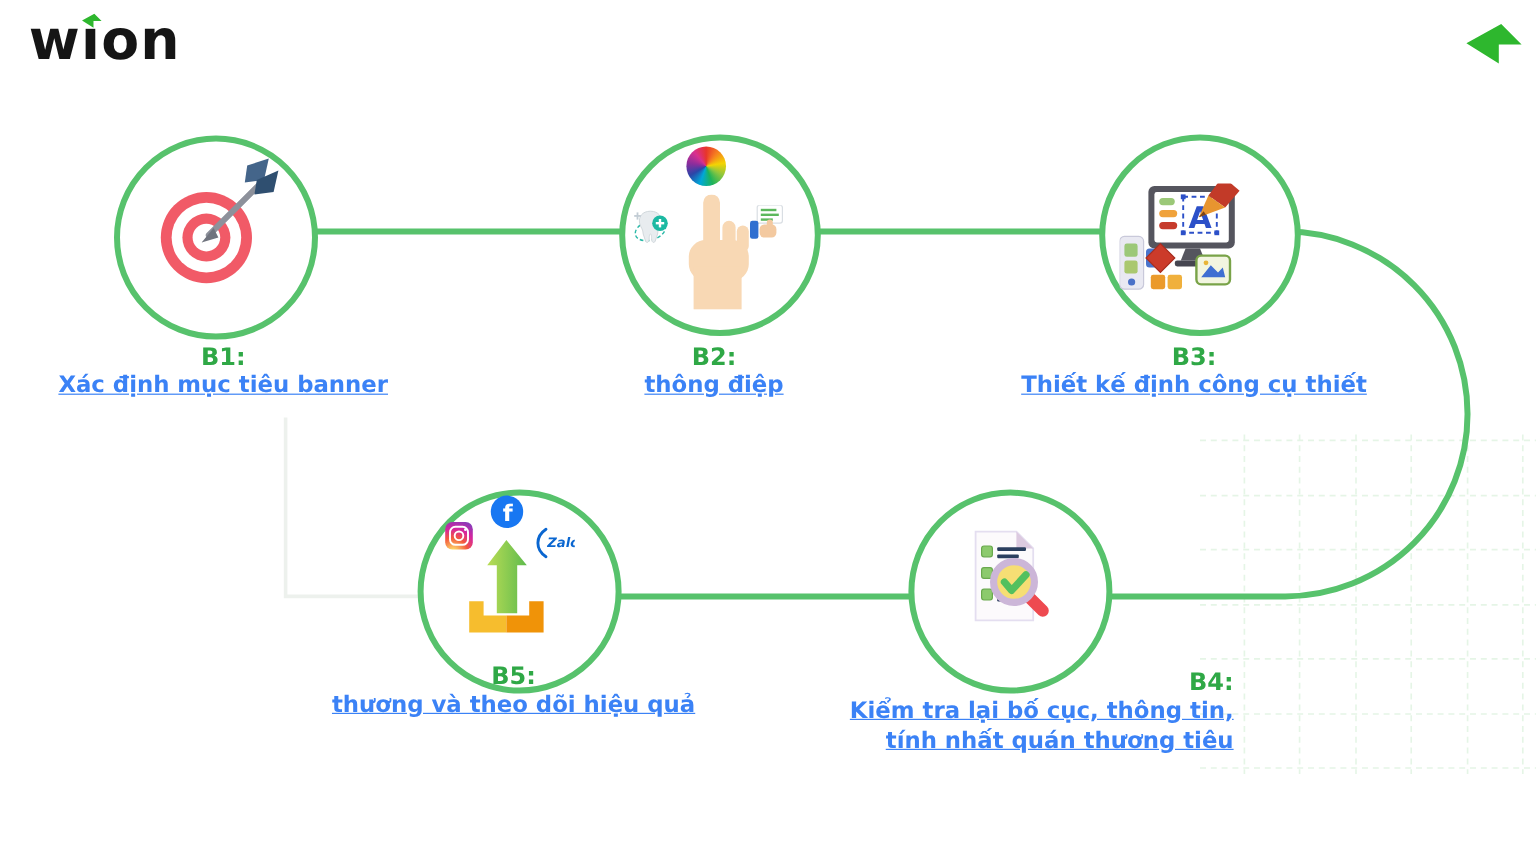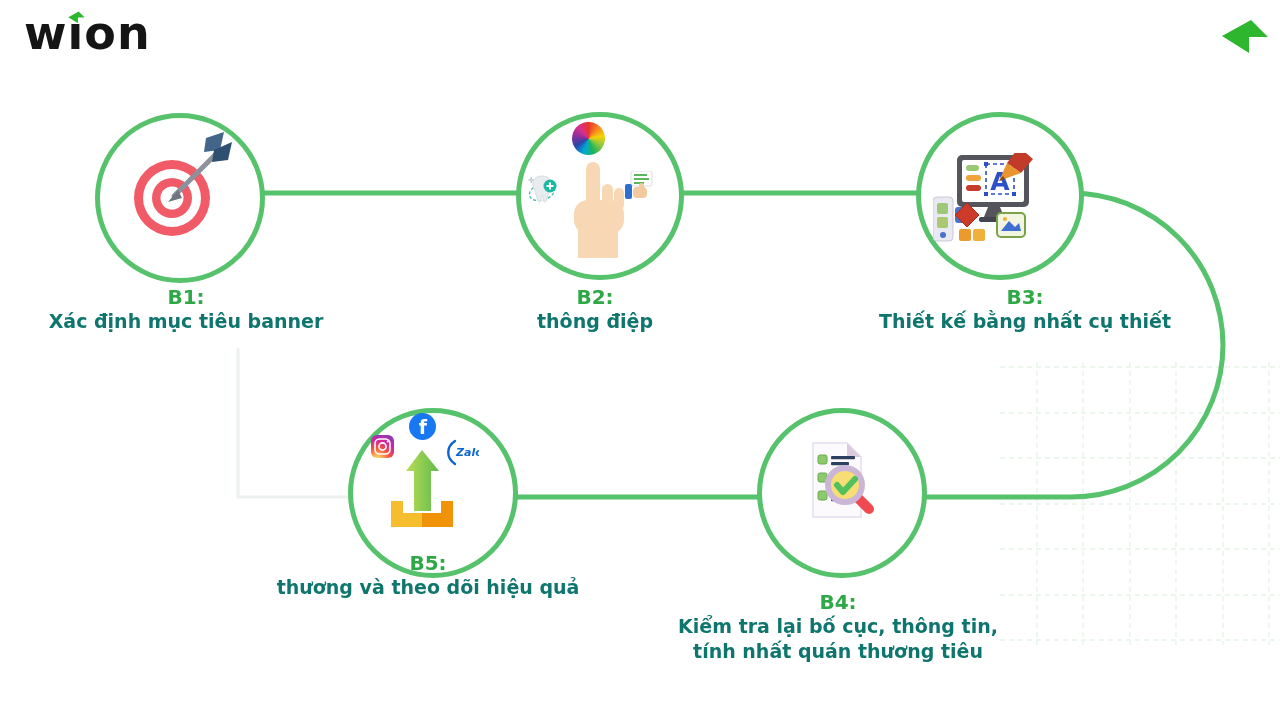--- a/index.html
+++ b/index.html
@@ -27,25 +27,25 @@
   .wheel{position:absolute;left:51px;top:5px;width:33px;height:33px;border-radius:50%;
          background:conic-gradient(#e7352b,#f6821f,#f4d403,#8cc63f,#1db35a,#00a8d8,#2b46a8,#8c2d9c,#d9308f,#e7352b);}
   
   .ig{position:absolute;left:18px;top:22px;width:23px;height:23px;border-radius:6px;
       background:radial-gradient(circle at 28% 110%, #fdd76a 8%, #f3593c 40%, #d6249f 65%, #8a3ab9 90%);}
   .fb{position:absolute;left:56px;top:0px;width:27px;height:27px;border-radius:50%;background:#1877f2;}
   
   .step-text{position:absolute;text-align:center;z-index:2;}
   .t-b1{left:26px;top:285px;width:320px;}
   .t-b2{left:420px;top:285px;width:350px;}
-  .t-b3{left:840px;top:285px;width:370px;}
+  .t-b3{left:810px;top:285px;width:370px;}
   .t-b5{left:258px;top:551px;width:340px;}
-  .t-b4{left:648px;top:590px;width:380px;}
+  .t-b4{left:648px;top:556px;width:380px;text-align:right;}
   .step-label{display:block;color:var(--label-green,#2fa846);font-weight:bold;font-size:20px;line-height:24px;}
-  .step-line{display:block;color:#0f766e;font-weight:bold;font-size:19px;line-height:25px;white-space:nowrap;}
+  .step-line{display:block;color:#3b82f6;font-weight:bold;font-size:19px;line-height:25px;white-space:nowrap;text-decoration:underline;}
 </style>
 </head>
 <body>
 
 <div class="canvas">
 
   <div class="logo">
     <span>w</span>
     <span class="i-wrap">
       <span>ı</span>
@@ -219,21 +219,21 @@
     <span class="step-line">Xác định mục tiêu banner</span>
   </div>
 
   <div class="step-text t-b2">
     <span class="step-label">B2:</span>
     <span class="step-line">thông điệp</span>
   </div>
 
   <div class="step-text t-b3">
     <span class="step-label">B3:</span>
-    <span class="step-line">Thiết kế bằng nhất cụ thiết</span>
+    <span class="step-line">Thiết kế định công cụ thiết</span>
   </div>
 
   <div class="step-text t-b5">
     <span class="step-label">B5:</span>
     <span class="step-line">thương và theo dõi hiệu quả</span>
   </div>
 
   <div class="step-text t-b4">
     <span class="step-label">B4:</span>
     <span class="step-line">Kiểm tra lại bố cục, thông tin,</span>

